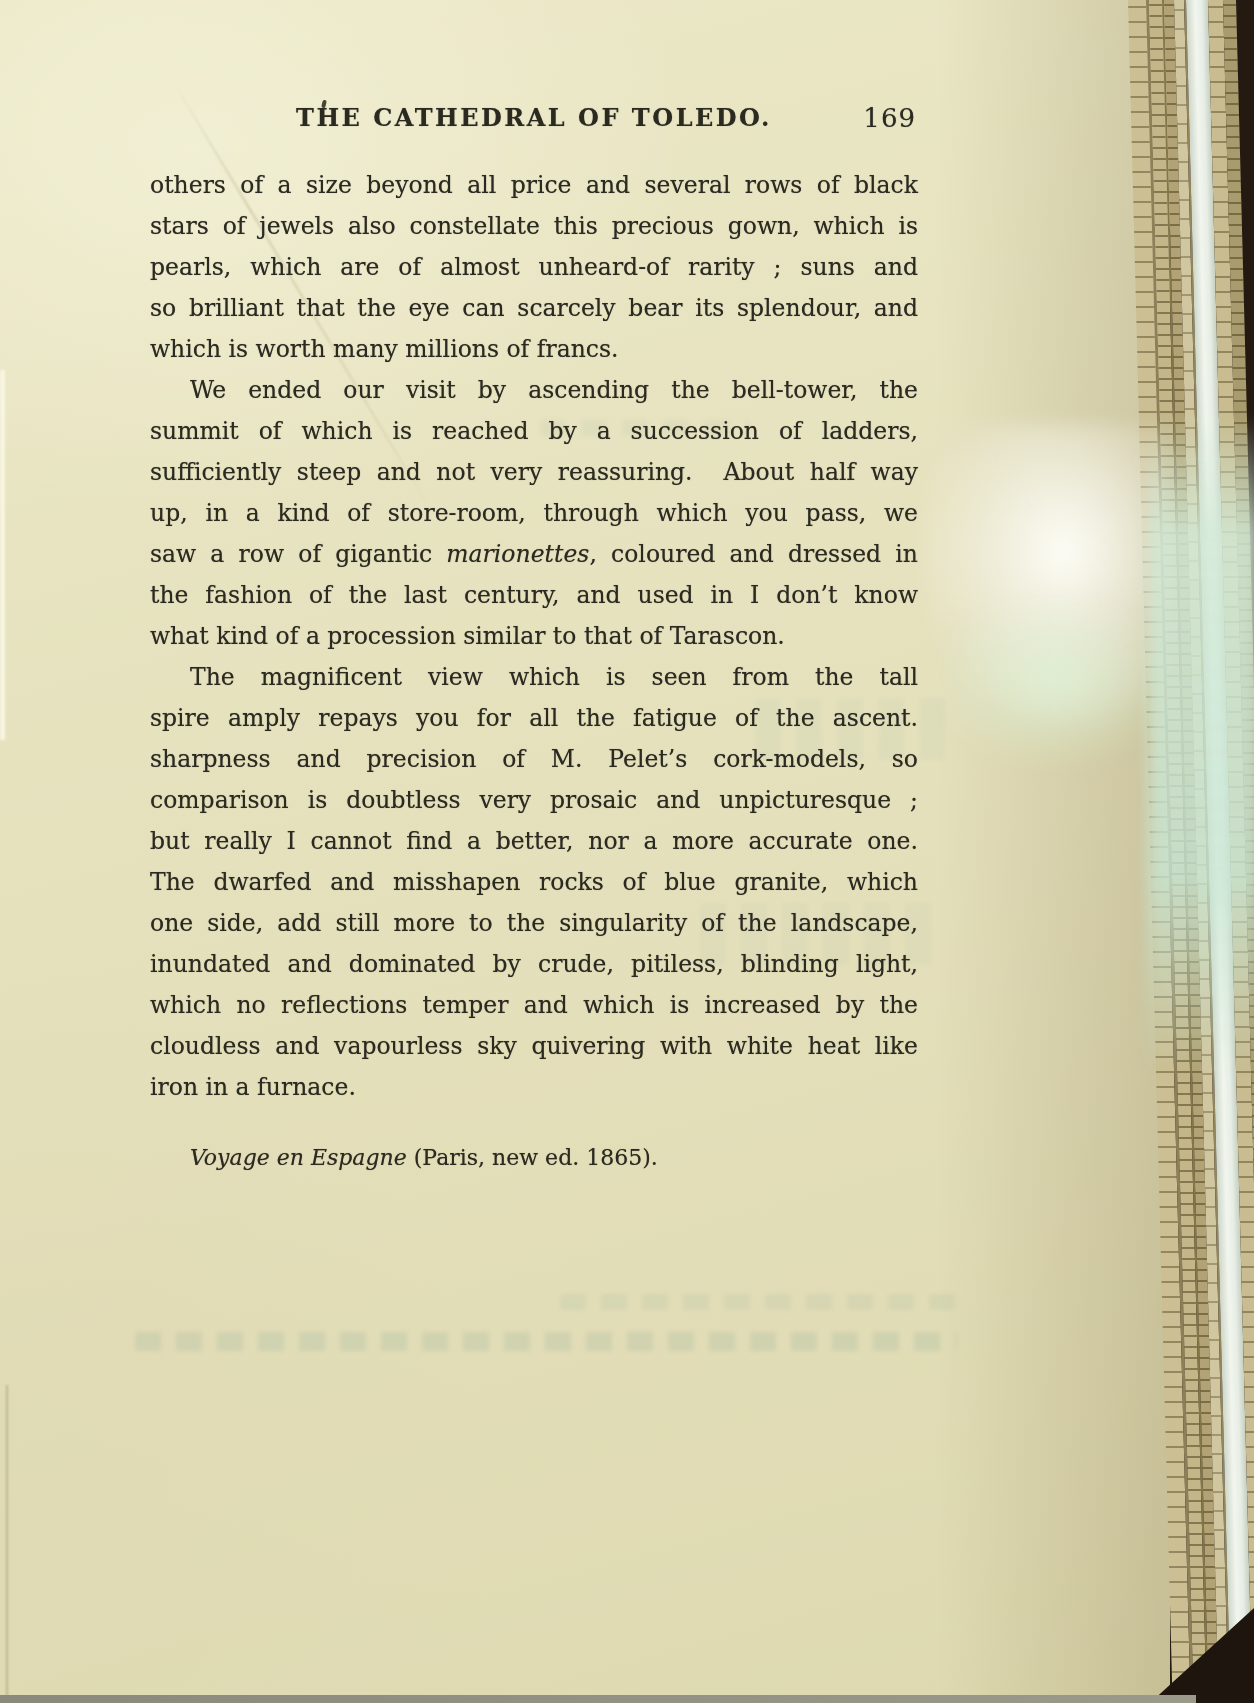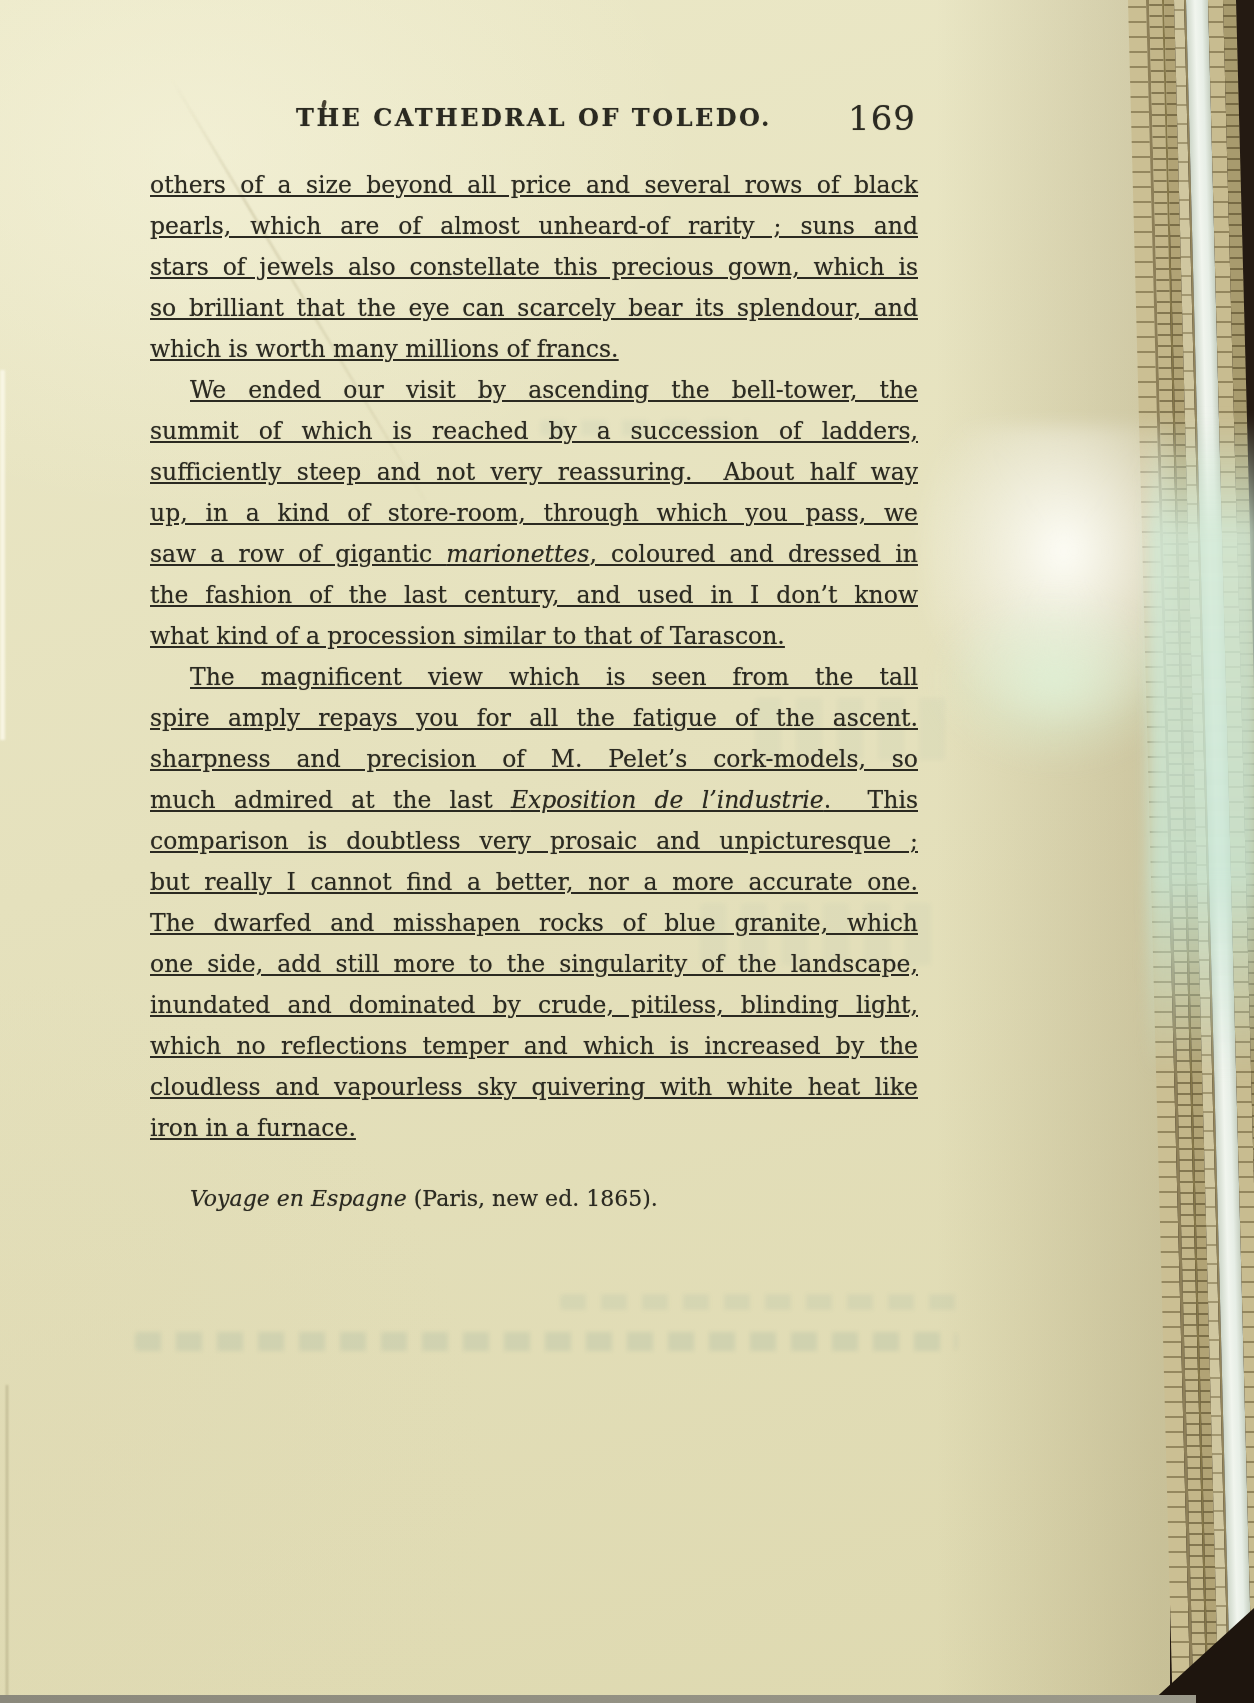--- a/index.html
+++ b/index.html
@@ -22,24 +22,24 @@
   .text-block{
     position:absolute;left:150px;top:101px;width:768px;z-index:3;
     color:#2b2a21;
   }
   .pagehead{position:relative;height:34px;line-height:34px;text-align:center;}
   .running-head{
     font-weight:bold;font-size:24px;letter-spacing:2.5px;
     text-shadow:0 0 1px rgba(43,42,33,.45);
   }
   .page-number{
-    position:absolute;right:2px;top:0;font-size:34px;letter-spacing:1px;
+    position:absolute;right:2px;top:0;font-size:26px;letter-spacing:1px;
     text-shadow:0 0 1px rgba(43,42,33,.45);
   }
-  .bodytext{margin-top:30px;font-size:23.5px;text-decoration:underline;}
+  .bodytext{margin-top:30px;font-size:23.5px;}
   .line{
     height:41px;line-height:41px;
     text-align:justify;text-align-last:justify;text-justify:inter-word;
     white-space:nowrap;
     text-shadow:0 0 0.8px rgba(43,42,33,.55);
   }
   .line.end{text-align-last:left;}
   .line.first{text-indent:40px;}
   .it{font-style:italic;}
   .footnote{
@@ -113,39 +113,38 @@
   <div class="ghost g5"></div>
 
   <div class="text-block">
     <div class="pagehead">
       <span class="running-head">THE CATHEDRAL OF TOLEDO.</span>
       <span class="page-number">169</span>
     </div>
     <div class="bodytext">
         <div>
           <div class="line"><span>others of a size beyond all price and several rows of black</span></div>
+          <div class="line"><span>stars of jewels also constellate this precious gown, which is</span></div>
           <div class="line"><span>pearls, which are of almost unheard-of rarity ; suns and</span></div>
-          <div class="line"><span>stars of jewels also constellate this precious gown, which is</span></div>
           <div class="line"><span>so brilliant that the eye can scarcely bear its splendour, and</span></div>
           <div class="line end"><span>which is worth many millions of francs.</span></div>
         </div>
         <div>
           <div class="line first"><span>We ended our visit by ascending the bell-tower, the</span></div>
           <div class="line"><span>summit of which is reached by a succession of ladders,</span></div>
           <div class="line"><span>sufficiently steep and not very reassuring.&nbsp; About half way</span></div>
           <div class="line"><span>up, in a kind of store-room, through which you pass, we</span></div>
           <div class="line"><span>saw a row of gigantic </span><span class="it">marionettes</span><span>, coloured and dressed in</span></div>
           <div class="line"><span>the fashion of the last century, and used in I don’t know</span></div>
           <div class="line end"><span>what kind of a procession similar to that of Tarascon.</span></div>
         </div>
         <div>
           <div class="line first"><span>The magnificent view which is seen from the tall</span></div>
           <div class="line"><span>spire amply repays you for all the fatigue of the ascent.</span></div>
           <div class="line"><span>sharpness and precision of M. Pelet’s cork-models, so</span></div>
-          <div class="line"><span>much admired at the last </span><span class="it">Exposition de l’industrie</span><span>.&nbsp; This</span></div>
           <div class="line"><span>comparison is doubtless very prosaic and unpicturesque ;</span></div>
           <div class="line"><span>but really I cannot find a better, nor a more accurate one.</span></div>
           <div class="line"><span>The dwarfed and misshapen rocks of blue granite, which</span></div>
           <div class="line"><span>one side, add still more to the singularity of the landscape,</span></div>
           <div class="line"><span>inundated and dominated by crude, pitiless, blinding light,</span></div>
           <div class="line"><span>which no reflections temper and which is increased by the</span></div>
           <div class="line"><span>cloudless and vapourless sky quivering with white heat like</span></div>
           <div class="line end"><span>iron in a furnace.</span></div>
         </div>
       </div>

